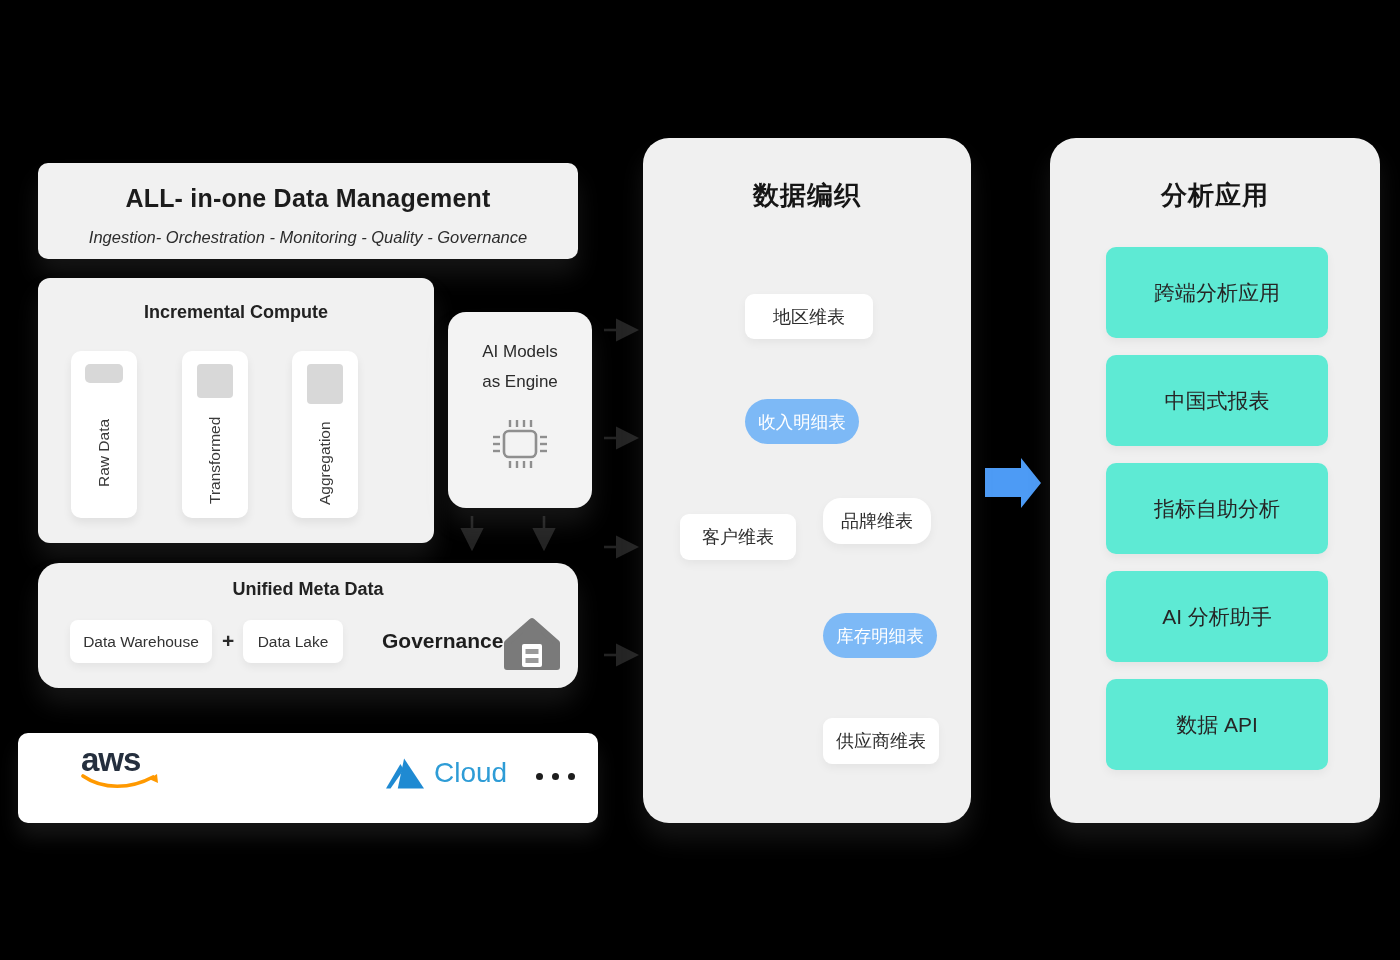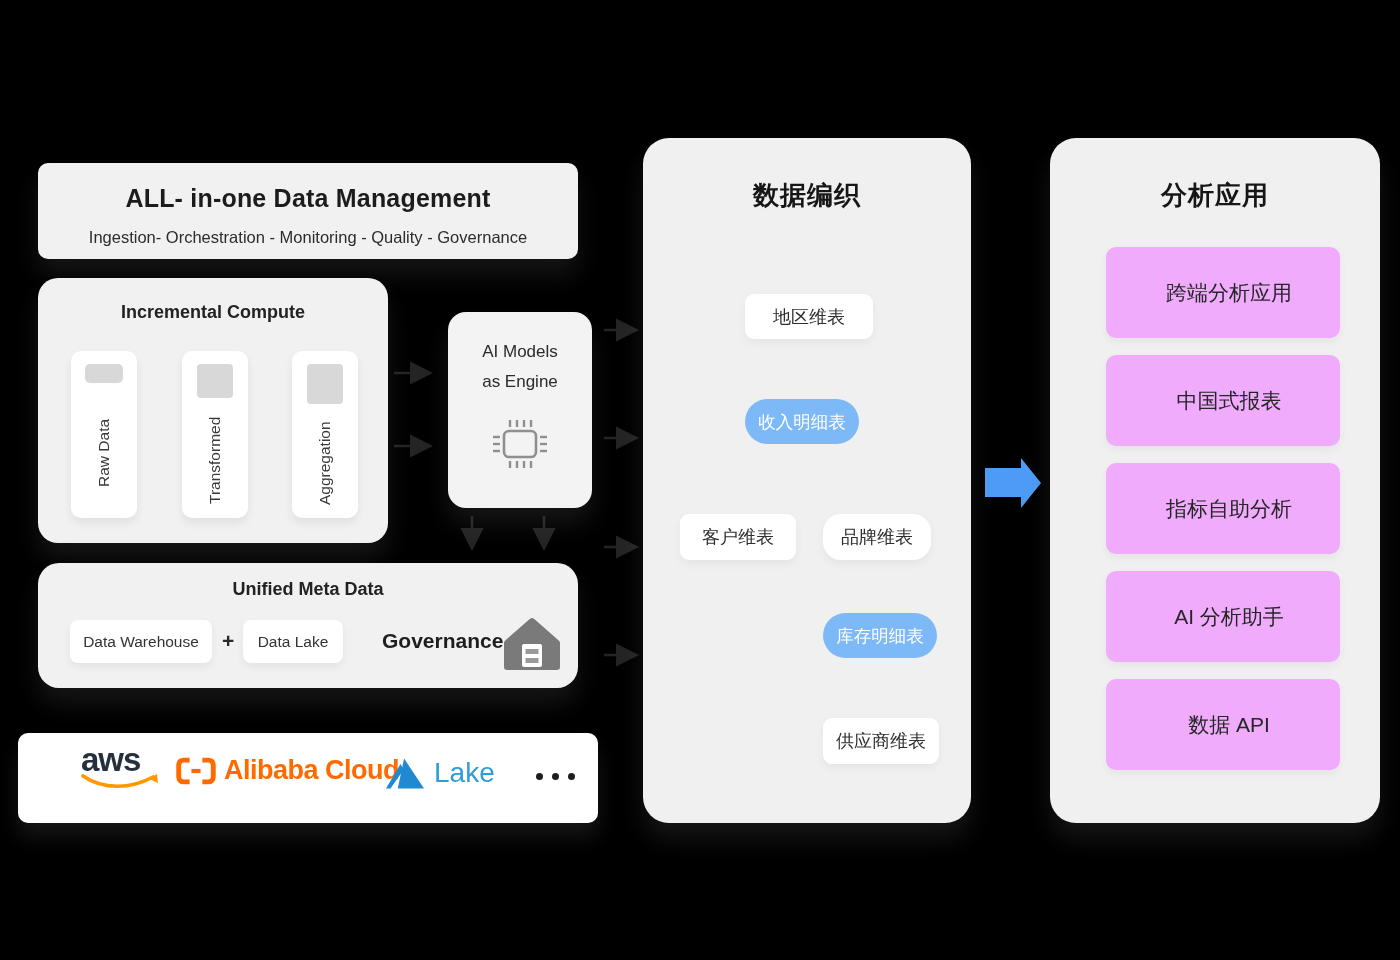--- a/index.html
+++ b/index.html
@@ -5,24 +5,24 @@
   html,body{margin:0;padding:0;background:#000;}
   .canvas{position:relative;width:1400px;height:960px;background:#000;overflow:hidden;
           font-family:"Liberation Sans","DejaVu Sans",sans-serif;color:#222;}
   .panel{position:absolute;background:#F1F1F1;box-shadow:0 16px 24px rgba(150,150,150,.14);}
   .connectors{position:absolute;left:0;top:0;pointer-events:none;}
 
   
   .header-box{left:38px;top:163px;width:540px;height:96px;border-radius:10px;
               display:flex;flex-direction:column;align-items:center;justify-content:center;}
   .header-box h1{margin:8px;font-size:25px;font-weight:700;color:#1c1c1c;letter-spacing:.2px;}
-  .header-box p{margin:7px 0 0;font-size:16.5px;color:#2c2c2c;}
-
-  
-  .inc-box{left:38px;top:278px;width:350px;height:265px;border-radius:20px;}
+  .header-box p{margin:7px 0 0;font-size:16.5px;color:#2c2c2c;font-style:italic;}
+
+  
+  .inc-box{left:38px;top:278px;width:396px;height:265px;border-radius:12px;}
   .inc-box h2{margin:0;position:absolute;top:24px;width:100%;text-align:center;
               font-size:18px;font-weight:700;color:#222;}
   .ic-card{position:absolute;top:73px;width:66px;height:167px;background:#fff;border-radius:10px;
            box-shadow:0 5px 10px rgba(0,0,0,.07);display:flex;flex-direction:column;align-items:center;}
   .ic-block{background:#D8D8D8;margin-top:13px;}
   .ic-block.wide{width:38px;height:19px;border-radius:5px;}
   .ic-block.sq{width:36px;height:34px;border-radius:4px;}
   .ic-block.tall{width:36px;height:40px;border-radius:4px;}
   .vlabel{flex:1;display:flex;align-items:center;justify-content:center;
           writing-mode:vertical-rl;transform:rotate(180deg);
@@ -68,23 +68,23 @@
   .mid-sub{margin:0;position:absolute;top:94px;width:100%;text-align:center;
            font-size:17.5px;color:#2b2b2b;}
 
   
   .node{position:absolute;display:flex;align-items:center;justify-content:center;
         background:#fff;border-radius:9px;font-size:18px;color:#2e2e2e;
         box-shadow:0 4px 10px rgba(0,0,0,.05);}
   .node.pill{background:#7DB9F6;color:#fff;border-radius:23px;font-size:17.5px;box-shadow:none;}
 
   
-  .app-card{position:absolute;left:56px;width:222px;height:91px;background:#f0abfc;border-radius:10px;
+  .app-card{position:absolute;left:56px;width:222px;height:91px;background:#5eead4;border-radius:10px;
             display:flex;align-items:center;justify-content:center;font-size:21px;color:#262626;
-            box-shadow:0 4px 10px rgba(0,0,0,.05);padding-left:12px;}
+            box-shadow:0 4px 10px rgba(0,0,0,.05);}
 </style>
 </head>
 <body>
 
 <div class="canvas">
 
   <svg class="connectors" width="1400" height="960">
     <defs>
       <marker id="ah" markerWidth="9" markerHeight="9" refX="7" refY="4.5" orient="auto">
         <path d="M0,0 L9,4.5 L0,9 Z" fill="#242424"></path>
@@ -175,50 +175,42 @@
   </section>
 
   <section class="providers">
     <div class="aws">
       <span class="aws-text">aws</span>
       <svg width="78" height="20" viewBox="0 0 78 20">
         <path d="M2 3 C 22 17, 50 16, 72 4" fill="none" stroke="#FF9900" stroke-width="3.6" stroke-linecap="round"></path>
         <polygon points="76,1 77,10 68,6" fill="#FF9900"></polygon>
       </svg>
     </div>
-    <div class="ali">
-      <svg width="40" height="30" viewBox="0 0 44 30">
-        <path d="M15 3 H9 Q3 3 3 9 V21 Q3 27 9 27 H15" fill="none" stroke="#FF6A00" stroke-width="5.4"></path>
-        <path d="M29 3 H35 Q41 3 41 9 V21 Q41 27 35 27 H29" fill="none" stroke="#FF6A00" stroke-width="5.4"></path>
-        <line x1="17" y1="15" x2="27" y2="15" stroke="#FF6A00" stroke-width="4.6"></line>
-      </svg>
-      <span class="ali-text">Alibaba Cloud</span>
-    </div>
     <div class="azure">
       <svg width="38" height="32" viewBox="0 0 42 34">
         <polygon points="20,1 42,34 13,34" fill="#1F8AD2"></polygon>
         <polygon points="16,7 19.5,13.5 5,34 0,34" fill="#1F8AD2"></polygon>
       </svg>
-      <span class="azure-text">Lake</span>
+      <span class="azure-text">Cloud</span>
     </div>
   </section>
   <div class="dots">
       <i></i>
       <i></i>
       <i></i>
     </div>
 
   <section class="panel mid-panel">
     <h2 class="big-title">数据编织</h2>
   </section>
 
   <div class="node" style="left:745px;top:294px;width:128px;height:45px;">地区维表</div>
   <div class="node pill" style="left:745px;top:399px;width:114px;height:45px;">收入明细表</div>
   <div class="node" style="left:680px;top:514px;width:116px;height:46px;">客户维表</div>
-  <div class="node" style="left:823px;top:514px;width:108px;height:46px;border-radius:18px;">品牌维表</div>
+  <div class="node" style="left:823px;top:498px;width:108px;height:46px;border-radius:18px;">品牌维表</div>
   <div class="node pill" style="left:823px;top:613px;width:114px;height:45px;">库存明细表</div>
   <div class="node" style="left:823px;top:718px;width:116px;height:46px;">供应商维表</div>
 
   <section class="panel right-panel">
     <h2 class="big-title">分析应用</h2>
     <div class="app-card" style="top:109px">跨端分析应用</div>
     <div class="app-card" style="top:325px">指标自助分析</div>
     <div class="app-card" style="top:217px">中国式报表</div>
     <div class="app-card" style="top:433px">AI 分析助手</div>
     <div class="app-card" style="top:541px">数据 API</div>

